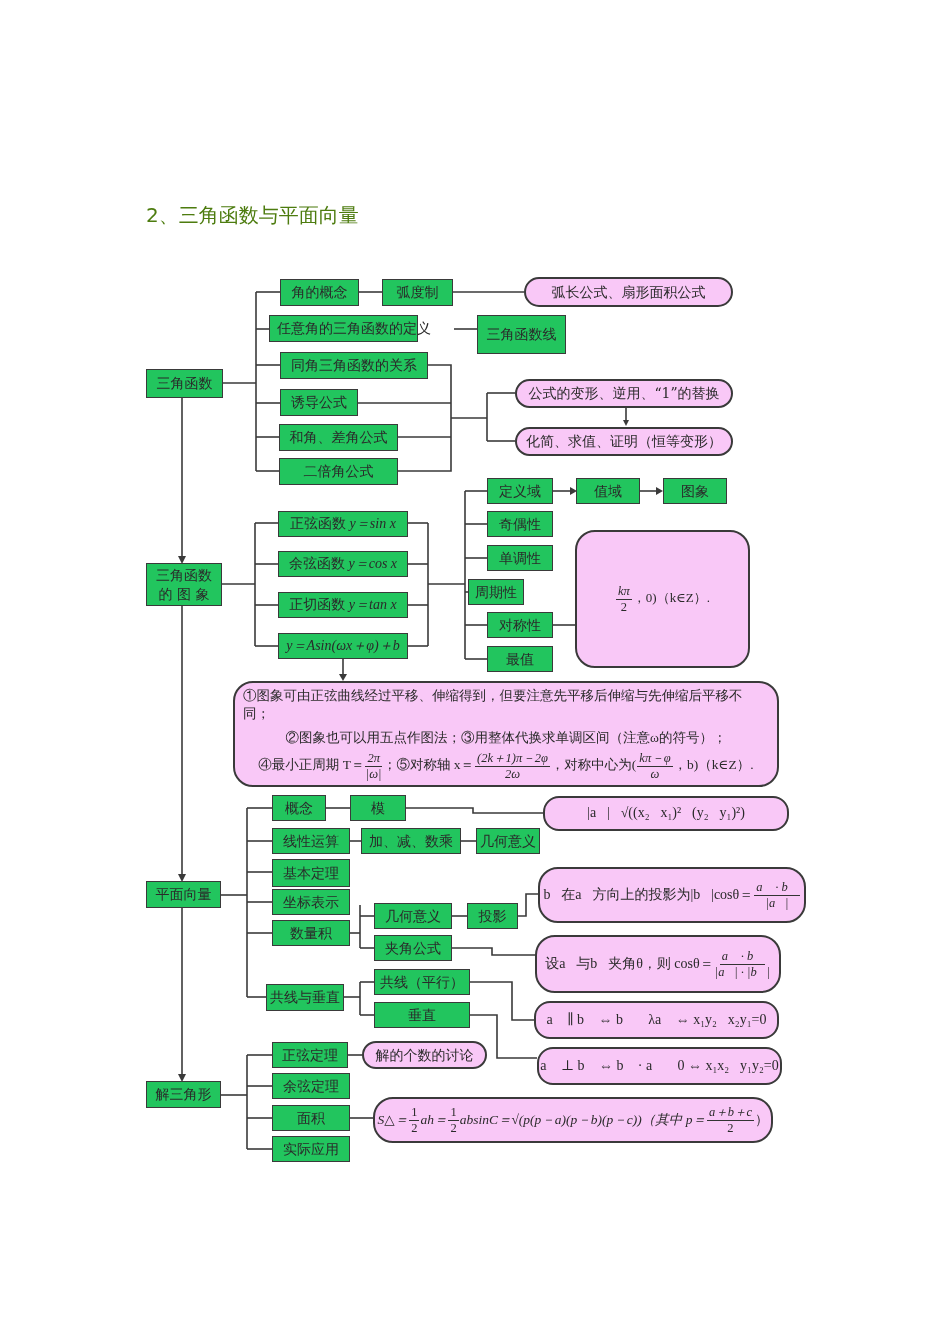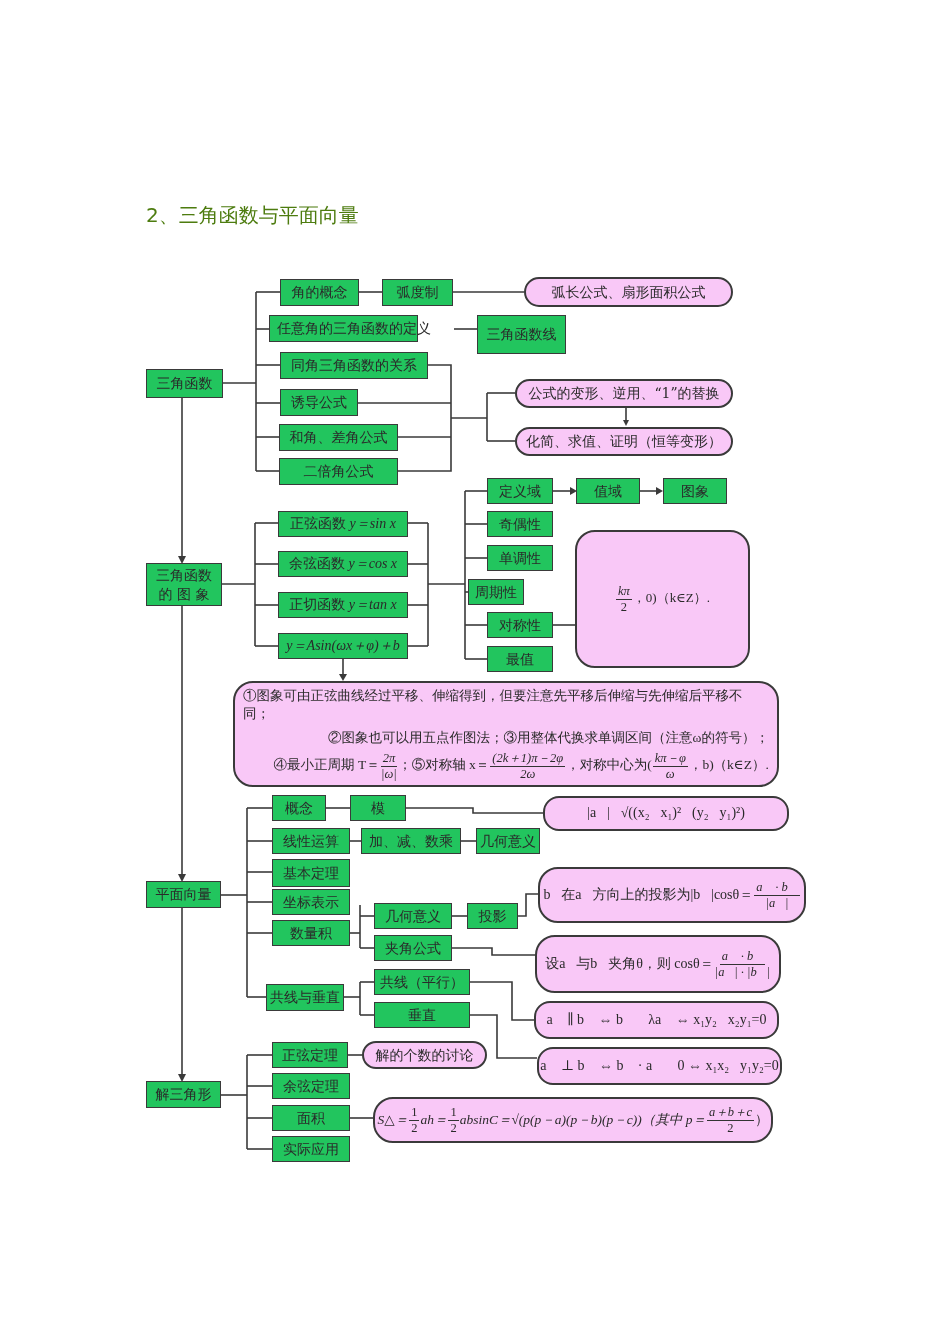--- a/index.html
+++ b/index.html
@@ -161,21 +161,21 @@
 
 <div class="node round multi math" style="left:575px;top:530px;width:175px;height:138px;font-size:13px;">
   <span class="para">
     <span class="frac">
         <i class="num">kπ</i>
         <span>2</span>
       </span><span>，0)（k∈Z）.</span>
   </span>
 </div>
 
-<div class="node round math" style="left:233px;top:681px;width:546px;height:106px;padding:4px 8px;flex-direction:column;align-items:flex-end;justify-content:center;font-size:13.5px;">
+<div class="node round math" style="left:233px;top:681px;width:546px;height:106px;padding:4px 8px;flex-direction:column;align-items:center;justify-content:center;font-size:13.5px;">
   <span class="para" style="margin-bottom:6px;">①图象可由正弦曲线经过平移、伸缩得到，但要注意先平移后伸缩与先伸缩后平移不同；</span>
   <span class="para" style="margin-bottom:4px;">②图象也可以用五点作图法；③用整体代换求单调区间（注意ω的符号）；</span>
   <span class="para">
     <span>④最小正周期 T＝</span><span class="frac">
         <i class="num">2π</i>
         <i>|ω|</i>
       </span><span>；⑤对称轴 x＝</span><span class="frac">
         <i class="num">(2k＋1)π－2φ</i>
         <i>2ω</i>
       </span><span>，对称中心为(</span><span class="frac">

